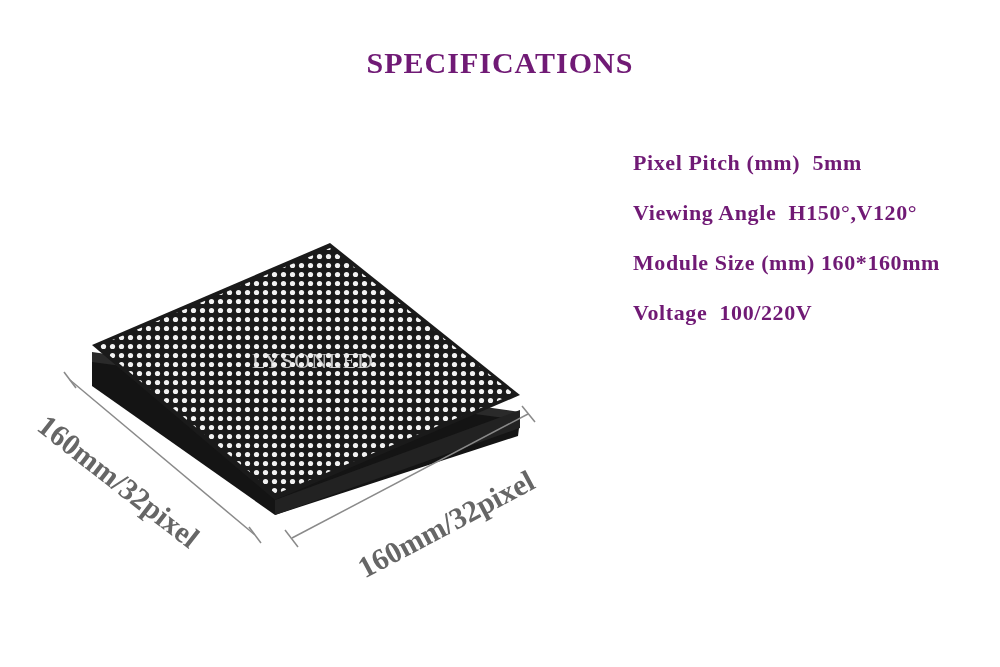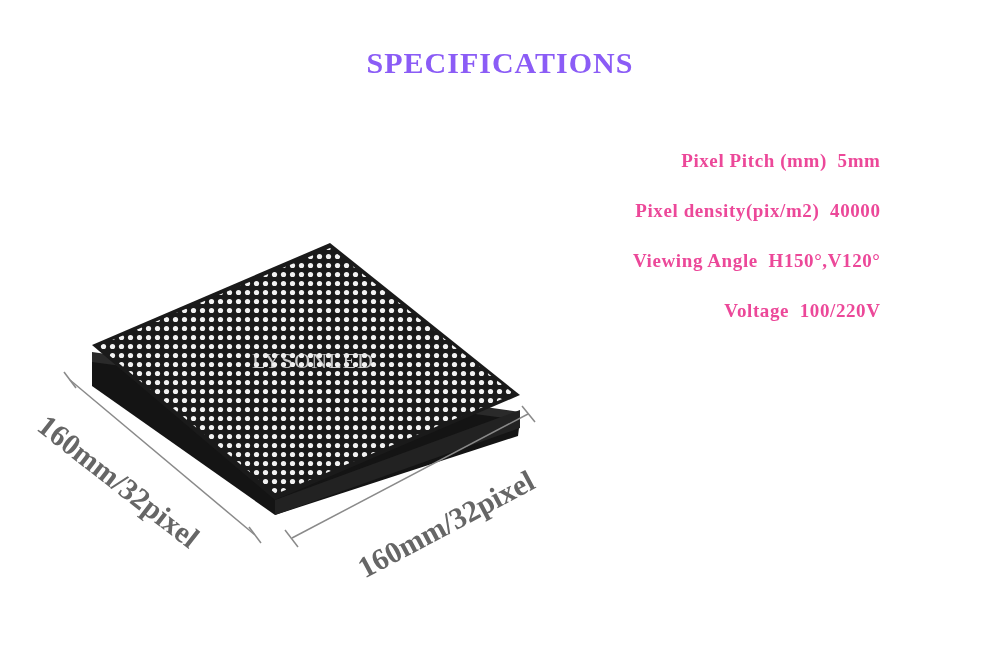--- a/index.html
+++ b/index.html
@@ -1,19 +1,19 @@
 <!DOCTYPE html>
 <html><head>
 <meta charset="utf-8">
 <style>
   html,body{margin:0;padding:0;background:#fff;}
   body{width:1000px;height:667px;position:relative;overflow:hidden;font-family:"Liberation Serif","DejaVu Serif",serif;color:#555;}
-  .title{position:absolute;left:0;width:1000px;top:46px;text-align:center;font-weight:bold;font-size:30px;letter-spacing:1px;color:#8b5cf6;}
+  .title{position:absolute;left:0;width:1000px;top:46px;text-align:center;font-weight:bold;font-size:30px;letter-spacing:1px;color:#701a75;}
   .specs{position:absolute;left:633px;top:150px;}
-  .spec{height:50px;font-weight:bold;font-size:19px;letter-spacing:0.6px;color:#ec4899;white-space:pre;text-align:right;}
+  .spec{height:50px;font-weight:bold;font-size:22px;letter-spacing:0.6px;color:#701a75;white-space:pre;}
   .stage{position:absolute;left:0;top:0;width:620px;height:667px;}
   svg{position:absolute;left:0;top:0;}
   .dimlabel{position:absolute;font-weight:bold;font-size:30px;color:#666;white-space:nowrap;transform-origin:left top;}
   .brand{position:absolute;font-weight:normal;font-size:22px;color:rgba(235,235,235,0.85);letter-spacing:1px;}
 </style>
 </head>
 <body>
 
 <div class="title">SPECIFICATIONS</div>
 
@@ -43,16 +43,16 @@
       <line x1="522" y1="406" x2="535" y2="422"></line>
     </g>
   </svg>
   <div class="brand" style="left:252px;top:348px;">LYSONLED</div>
   <div class="dimlabel" style="left:52px;top:408px;transform:rotate(38deg);">160mm/32pixel</div>
   <div class="dimlabel" style="left:352px;top:555px;transform:rotate(-28deg);">160mm/32pixel</div>
 </div>
 
 <div class="specs">
   <div class="spec">Pixel Pitch (mm)  5mm</div>
-  <div class="spec">Pixel density(pix/m2)  40000</div>
   <div class="spec">Viewing Angle  H150°,V120°</div>
+  <div class="spec">Module Size (mm) 160*160mm</div>
   <div class="spec">Voltage  100/220V</div>
 </div>
 
 </body></html>

